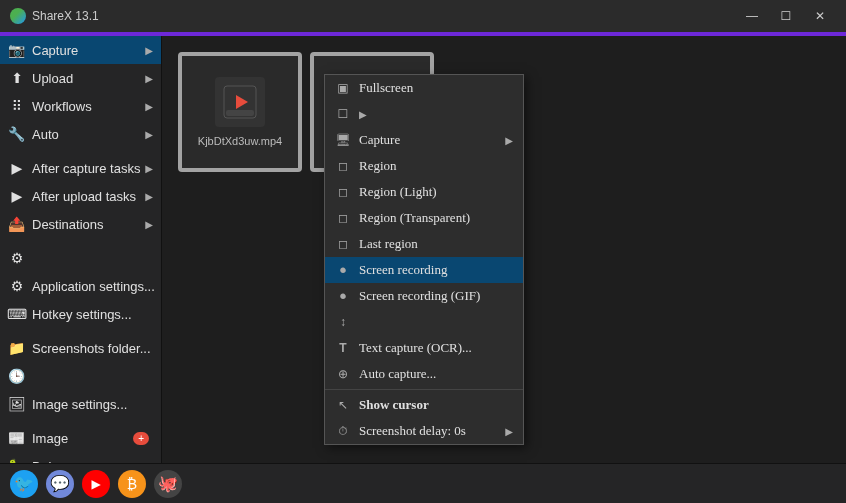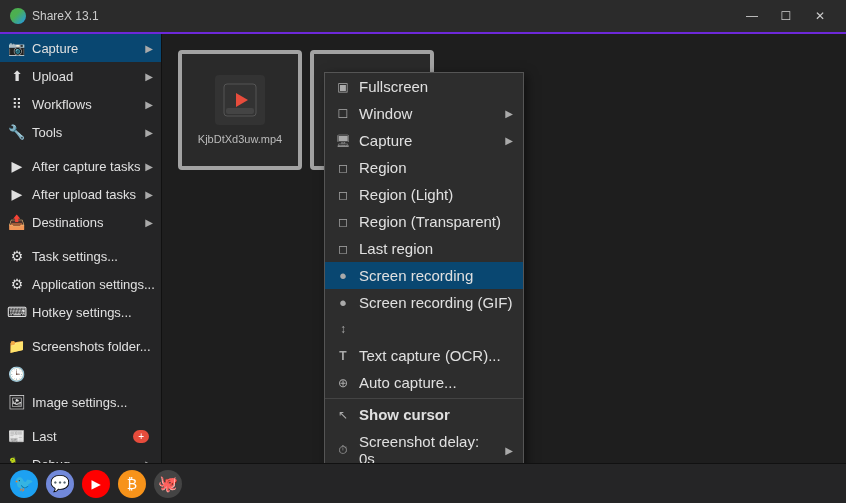--- a/index.html
+++ b/index.html
@@ -15,21 +15,21 @@
       flex-direction: column;
     }
 
     
     .title-bar {
       height: 32px;
       background: #2b2b2b;
       display: flex;
       align-items: center;
       padding: 16px 10px;
-      border-bottom: 2px solid #6d28d9;
+      border-bottom: 4px solid #6d28d9;
       flex-shrink: 0;
     }
     .title-bar-icon {
       width: 16px; height: 16px;
       margin-right: 6px;
       background: linear-gradient(135deg, #4caf50 40%, #2196f3 100%);
       border-radius: 50%;
       flex-shrink: 0;
     }
     .title-bar-title {
@@ -195,21 +195,21 @@
     .sub-item.highlighted { background: #094771; }
 
     .sub-icon {
       width: 16px; height: 16px;
       display: flex; align-items: center; justify-content: center;
       flex-shrink: 0;
       font-size: 12px;
       color: #aaa;
     }
 
-    .sub-label { flex: 1; font-size: 15px; }
+    .sub-label { flex: 1; font-size: 13px; font-family: Liberation Serif, serif; }
     .sub-arrow { font-size: 10px; color: #aaa; }
 
     .sub-divider {
       height: 1px;
       background: #444;
       margin: 2px 0;
     }
   </style>
 </head>
 <body>
@@ -241,21 +241,21 @@
     </div>
 
     <div class="menu-item">
       <span class="menu-icon">⠿</span>
       <span class="menu-label">Workflows</span>
       <span class="menu-arrow">▶</span>
     </div>
 
     <div class="menu-item">
       <span class="menu-icon">🔧</span>
-      <span class="menu-label">Tools</span>
+      <span class="menu-label">Auto</span>
       <span class="menu-arrow">▶</span>
     </div>
 
     <div class="menu-divider"></div>
 
     <div class="menu-item">
       <span class="menu-icon">▶</span>
       <span class="menu-label">After capture tasks</span>
       <span class="menu-arrow">▶</span>
     </div>
@@ -269,21 +269,20 @@
     <div class="menu-item">
       <span class="menu-icon">📤</span>
       <span class="menu-label">Destinations</span>
       <span class="menu-arrow">▶</span>
     </div>
 
     <div class="menu-divider"></div>
 
     <div class="menu-item">
       <span class="menu-icon">⚙</span>
-      <span class="menu-label">Task settings...</span>
     </div>
 
     <div class="menu-item">
       <span class="menu-icon">⚙</span>
       <span class="menu-label">Application settings...</span>
     </div>
 
     <div class="menu-item">
       <span class="menu-icon">⌨</span>
       <span class="menu-label">Hotkey settings...</span>
@@ -302,21 +301,21 @@
 
     <div class="menu-item">
       <span class="menu-icon">🖼</span>
       <span class="menu-label">Image settings...</span>
     </div>
 
     <div class="menu-divider"></div>
 
     <div class="menu-item">
       <span class="menu-icon">📰</span>
-      <span class="menu-label">Last</span>
+      <span class="menu-label">Image</span>
       <span class="menu-badge">+</span>
     </div>
 
     <div class="menu-item">
       <span class="menu-icon">🐛</span>
       <span class="menu-label">Debug</span>
       <span class="menu-arrow">▶</span>
     </div>
 
   </div>
@@ -349,21 +348,20 @@
 
     <div class="capture-submenu">
 
       <div class="sub-item">
         <span class="sub-icon">▣</span>
         <span class="sub-label">Fullscreen</span>
       </div>
 
       <div class="sub-item">
         <span class="sub-icon">☐</span>
-        <span class="sub-label">Window</span>
         <span class="sub-arrow">▶</span>
       </div>
 
       <div class="sub-item">
         <span class="sub-icon">🖥</span>
         <span class="sub-label">Capture</span>
         <span class="sub-arrow">▶</span>
       </div>
 
       <div class="sub-item">

